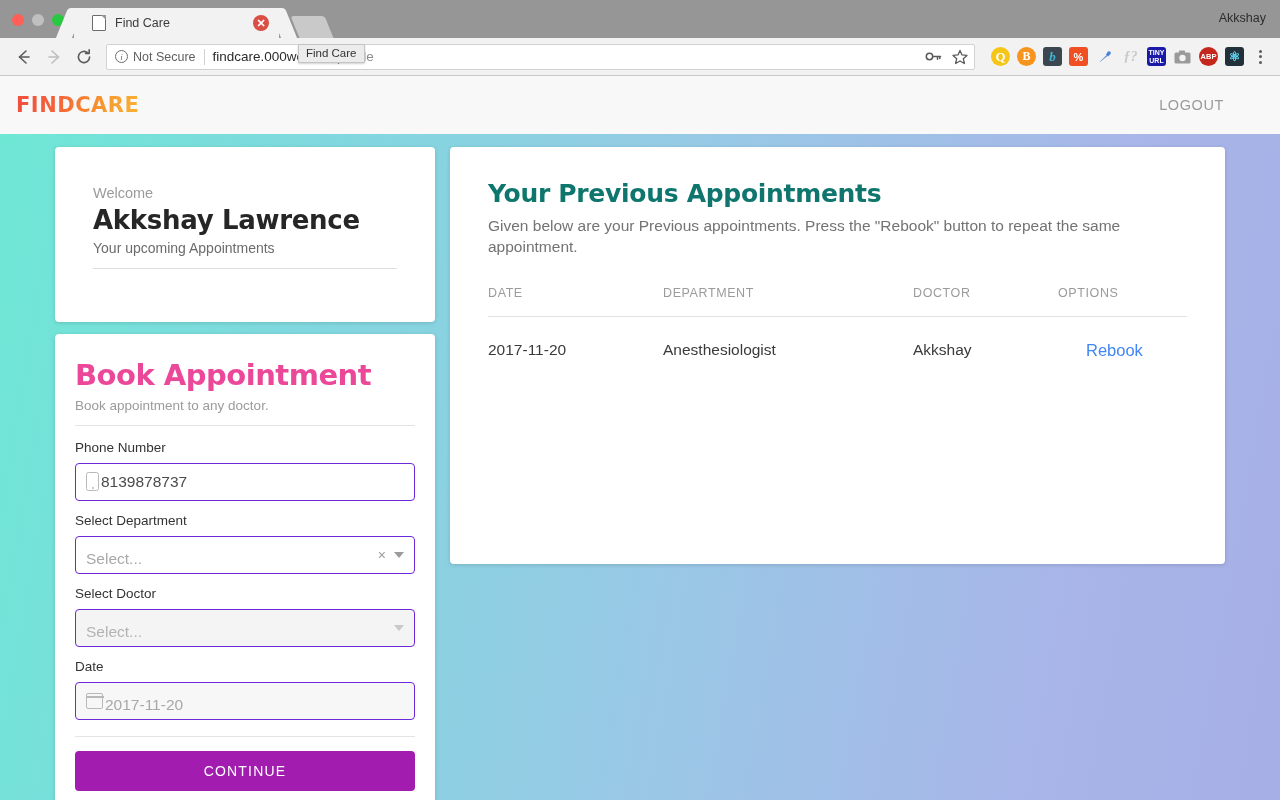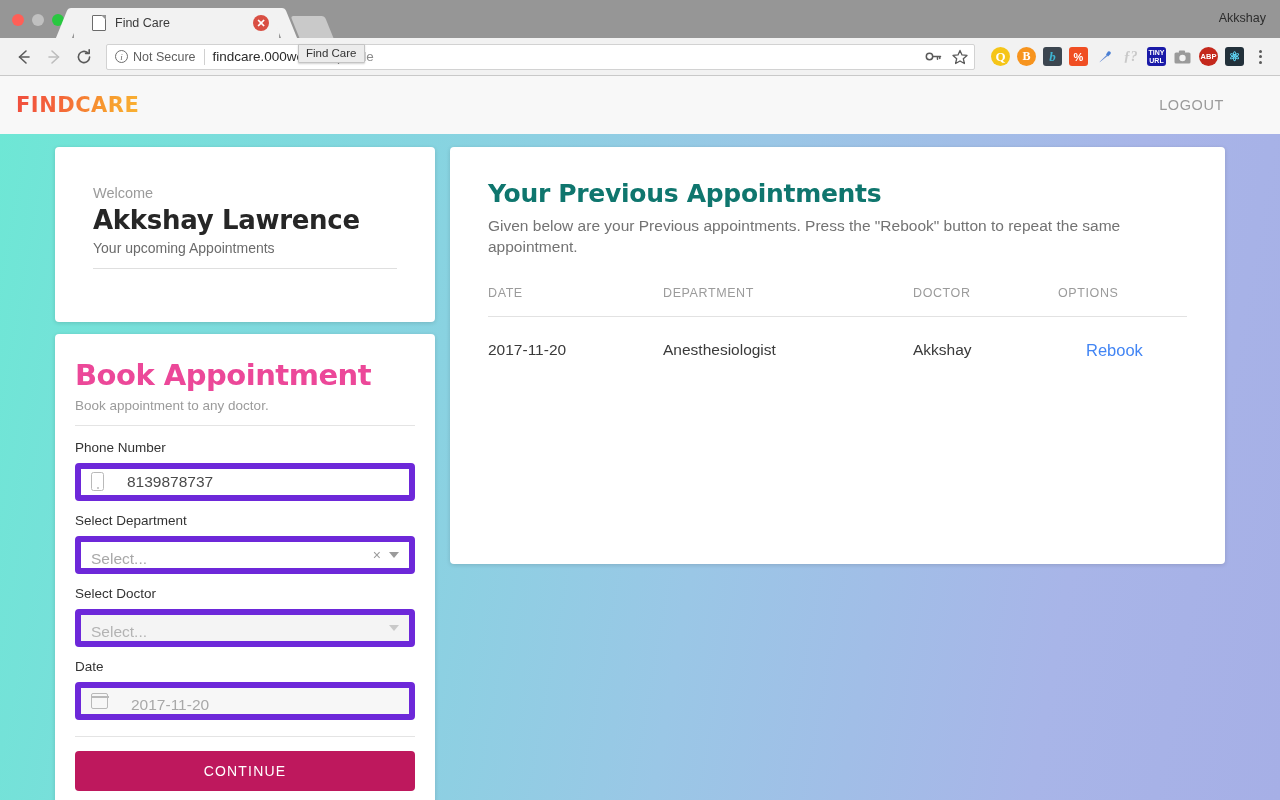--- a/index.html
+++ b/index.html
@@ -191,23 +191,23 @@
     font-size: 29px; font-weight: bold; color: #ec4899;
     font-family: "DejaVu Sans", sans-serif; letter-spacing: -0.5px;
     line-height: 1.1;
   }
   .book-sub { font-size: 13.5px; color: #9b9b9b; margin-top: 6px; padding-bottom: 12px; }
   .book-rule { height: 1px; background: #e4e4e4; margin-bottom: 14px; }
 
   .field { margin-bottom: 12px; }
   .field-label { font-size: 13.5px; color: #333; margin-bottom: 8px; }
   .control {
-    height: 38px; border: 6px solid #6d28d9; border-radius: 4px;
+    height: 38px; border: 1px solid #6d28d9; border-radius: 4px;
     background: #fff; display: flex; align-items: center;
-    padding: 0 10px; gap: 23px;
+    padding: 0 10px; gap: 2px;
   }
   .control.disabled { background: #f4f4f4; }
   .control.filled-gray { background: #f7f7f7; }
   .control .val { font-size: 15.5px; color: #4a4a4a; }
   .control .ph { font-size: 15.5px; color: #a8a8a8; margin-top: 8px; }
   .control .ph.light { color: #b3b3b3; }
   .ctl-right { margin-left: auto; display: flex; align-items: center; gap: 8px; }
   .clear-x { font-size: 14px; color: #9b9b9b; line-height: 1; }
   .caret {
     width: 0; height: 0; border-left: 5px solid transparent;
@@ -228,21 +228,21 @@
     width: 17px; height: 16px; border: 1.5px solid #b9b9b9;
     border-radius: 2px; position: relative; flex: none;
   }
   .icon-cal::before {
     content: ""; position: absolute; top: 2.5px; left: -1.5px; right: -1.5px;
     height: 1.5px; background: #b9b9b9;
   }
 
   .btn-rule { height: 1px; background: #e4e4e4; margin: 16px 0 14px; }
   .btn-continue {
-    height: 40px; background: #be185d; border-radius: 4px;
+    height: 40px; background: #a21caf; border-radius: 4px;
     color: #ffffff; font-size: 14px; letter-spacing: 1.2px;
     display: flex; align-items: center; justify-content: center;
     border: none; width: 100%; font-family: "Liberation Sans", sans-serif;
   }
 
   
   #appt-card { left: 450px; top: 13px; width: 775px; height: 417px; }
   .appt-inner { padding: 32px 38px 0 38px; }
   .appt-title {
     font-size: 25px; font-weight: bold; color: #0f766e;

